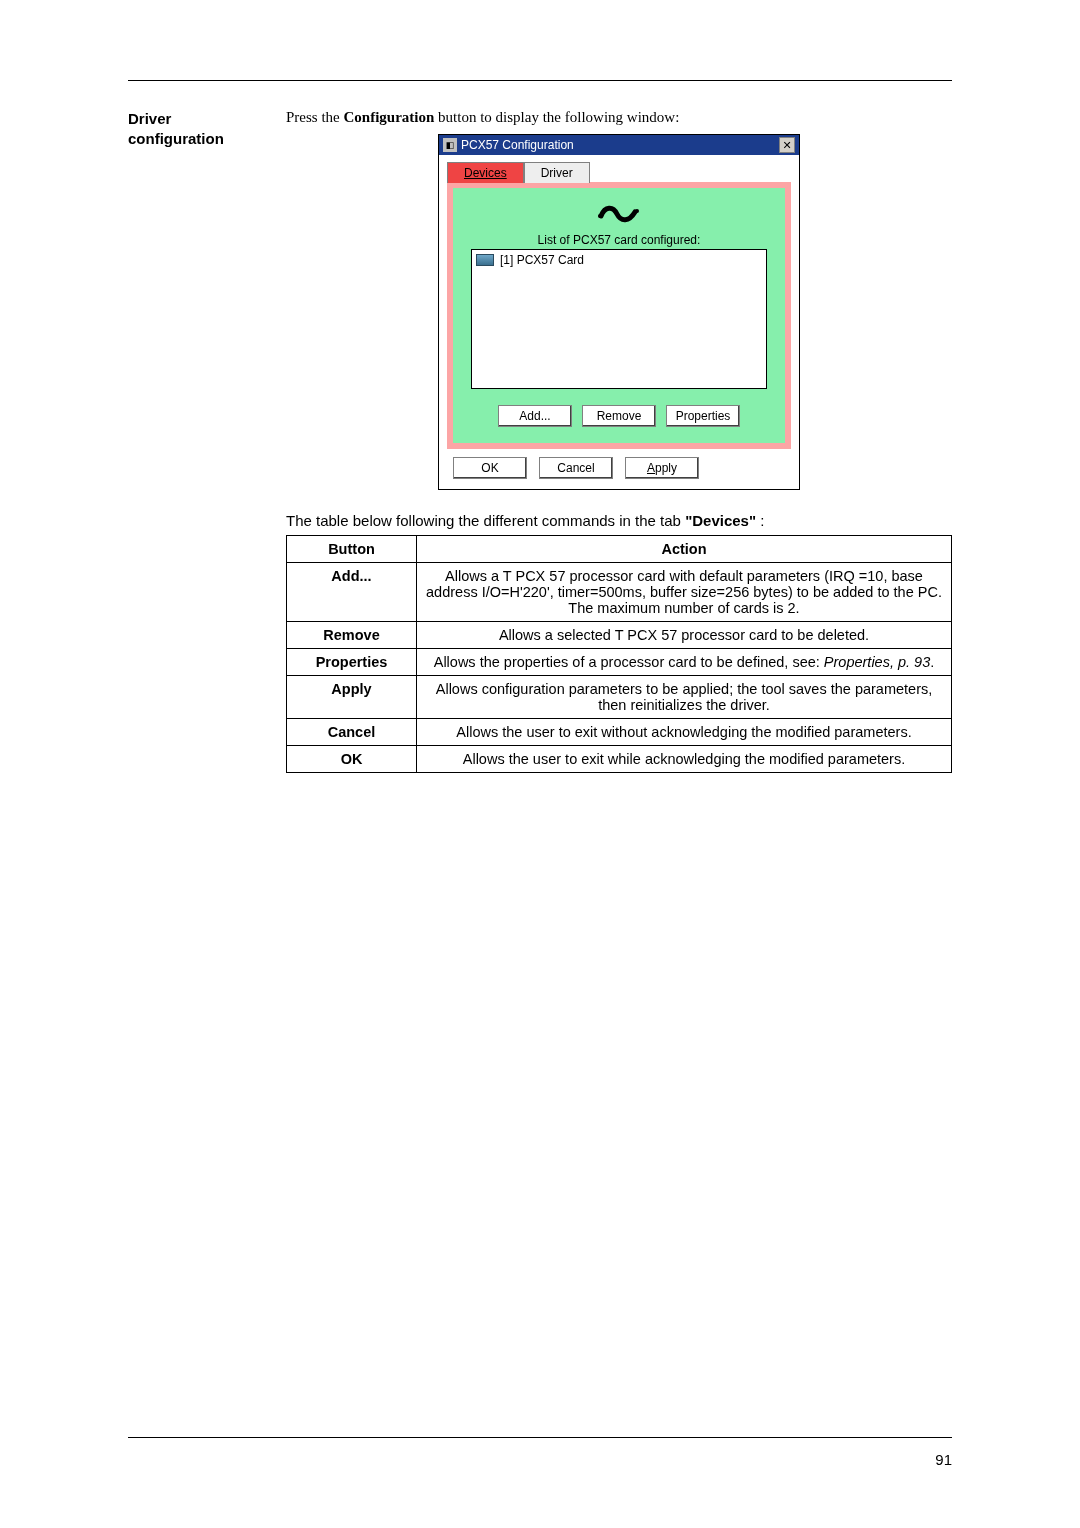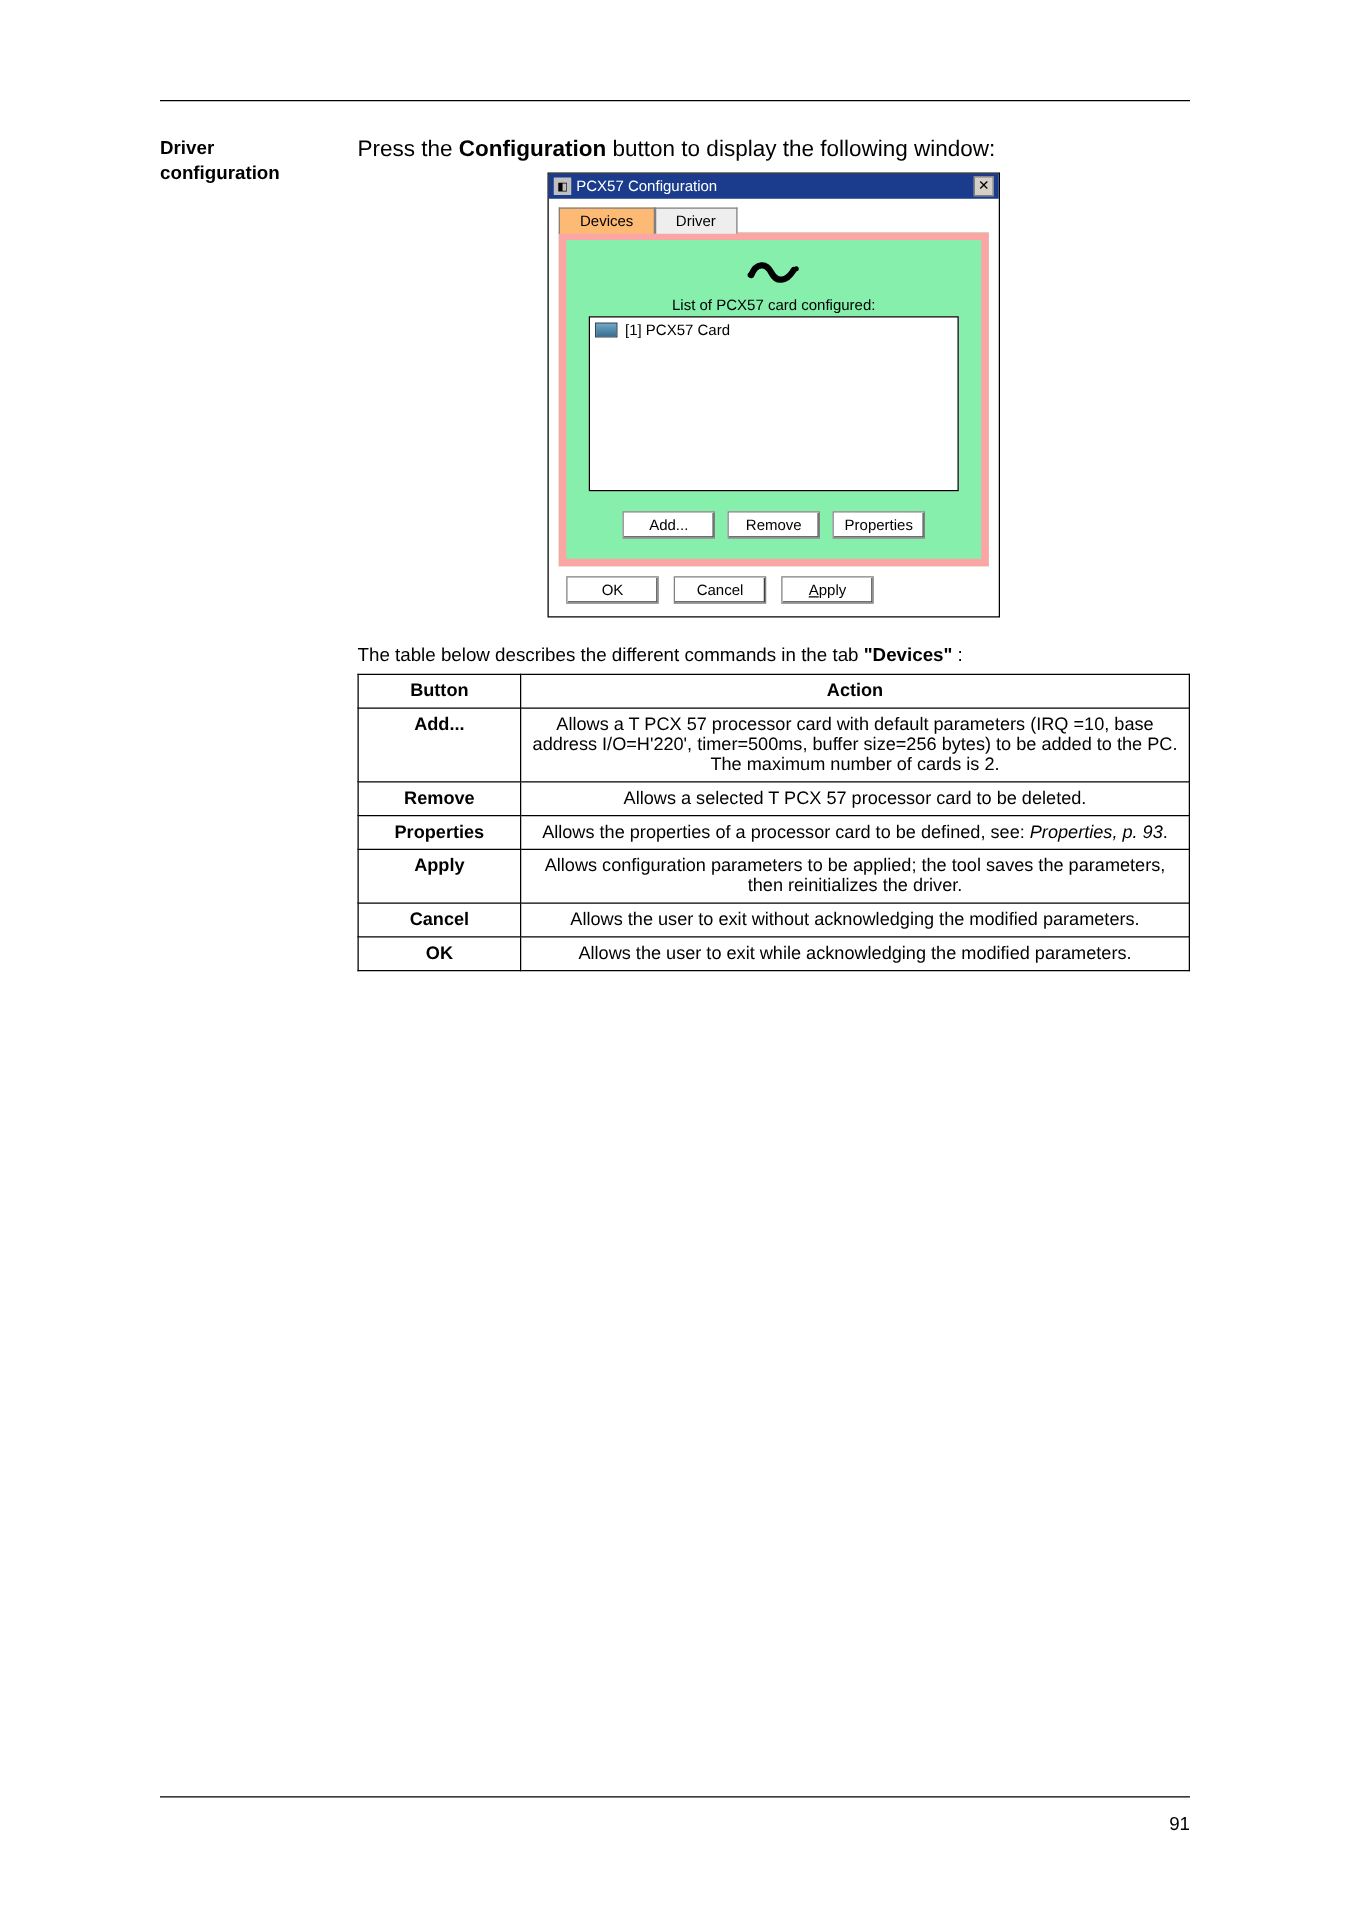--- a/index.html
+++ b/index.html
@@ -31,21 +31,21 @@
   }
   .left-col {
     width: 130px;
     font-weight: bold;
     font-size: 15px;
     line-height: 1.3;
   }
   .right-col {
     flex: 1;
   }
-  .intro-line { font-size: 18px; }
+  .intro-line { font-size: 15px; font-family: Liberation Serif, serif; }
   .intro-line b { font-weight: bold; }
   
   
   .dialog-wrap {
     display: flex;
     justify-content: center;
     margin: 8px 0 22px 0;
   }
   .dialog {
     width: 362px;
@@ -93,22 +93,23 @@
     padding: 3px 16px;
     font-size: 12px;
     border: 1px solid #808080;
     border-bottom: none;
     background: #eee;
     position: relative;
     top: 1px;
     cursor: pointer;
   }
   .tab.active {
-    background: #fdba74;
+    background: #ef4444;
     z-index: 2;
+    text-decoration: underline;
   }
   .tab-panel {
     margin: 0 8px 8px 8px;
     border: 6px solid #fca5a5;
     padding: 14px 18px 16px 18px;
     background: #86efac;
   }
   .logo-row {
     text-align: center;
     margin-bottom: 6px;
@@ -244,21 +245,21 @@
           </div>
           <div class="bottom-btn-row">
             <div class="winbtn">OK</div>
             <div class="winbtn">Cancel</div>
             <div class="winbtn"><span class="underline-accel">A</span><span>pply</span></div>
           </div>
         </div>
       </div>
 
       <p class="table-intro">
-        <span>The table below describes the different commands in the tab   </span><b>"Devices"</b><span> :</span>
+        <span>The table below following the different commands in the tab   </span><b>"Devices"</b><span> :</span>
       </p>
 
       <table class="cmd">
         <tbody>
             <tr>
           <th>Button</th>
           <th>Action</th>
         </tr>
         <tr>
           <td class="first">Add...</td>

